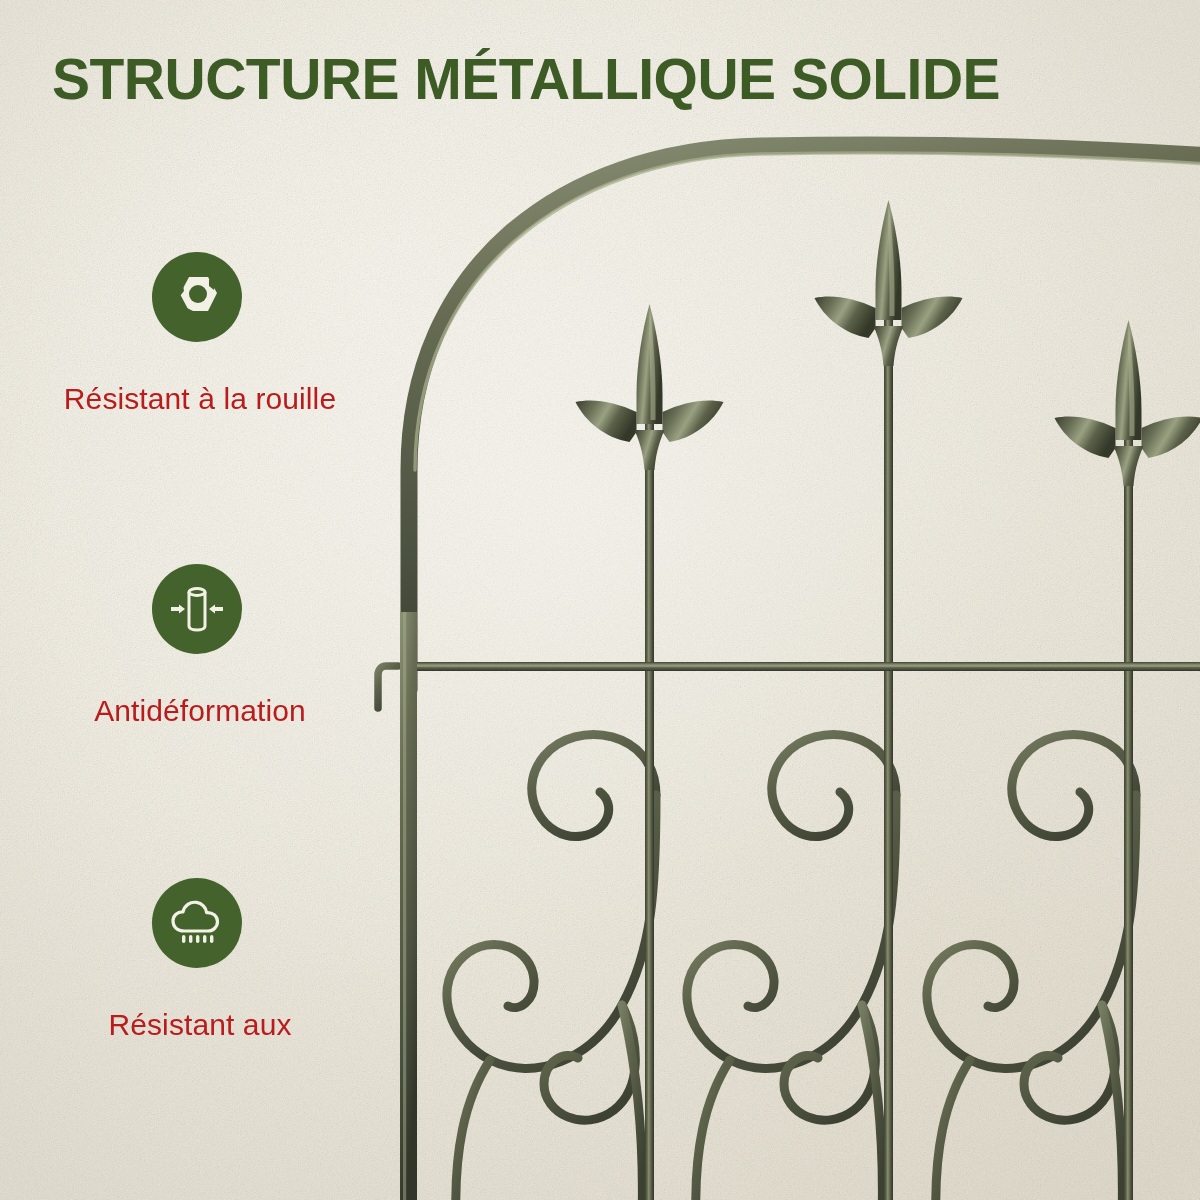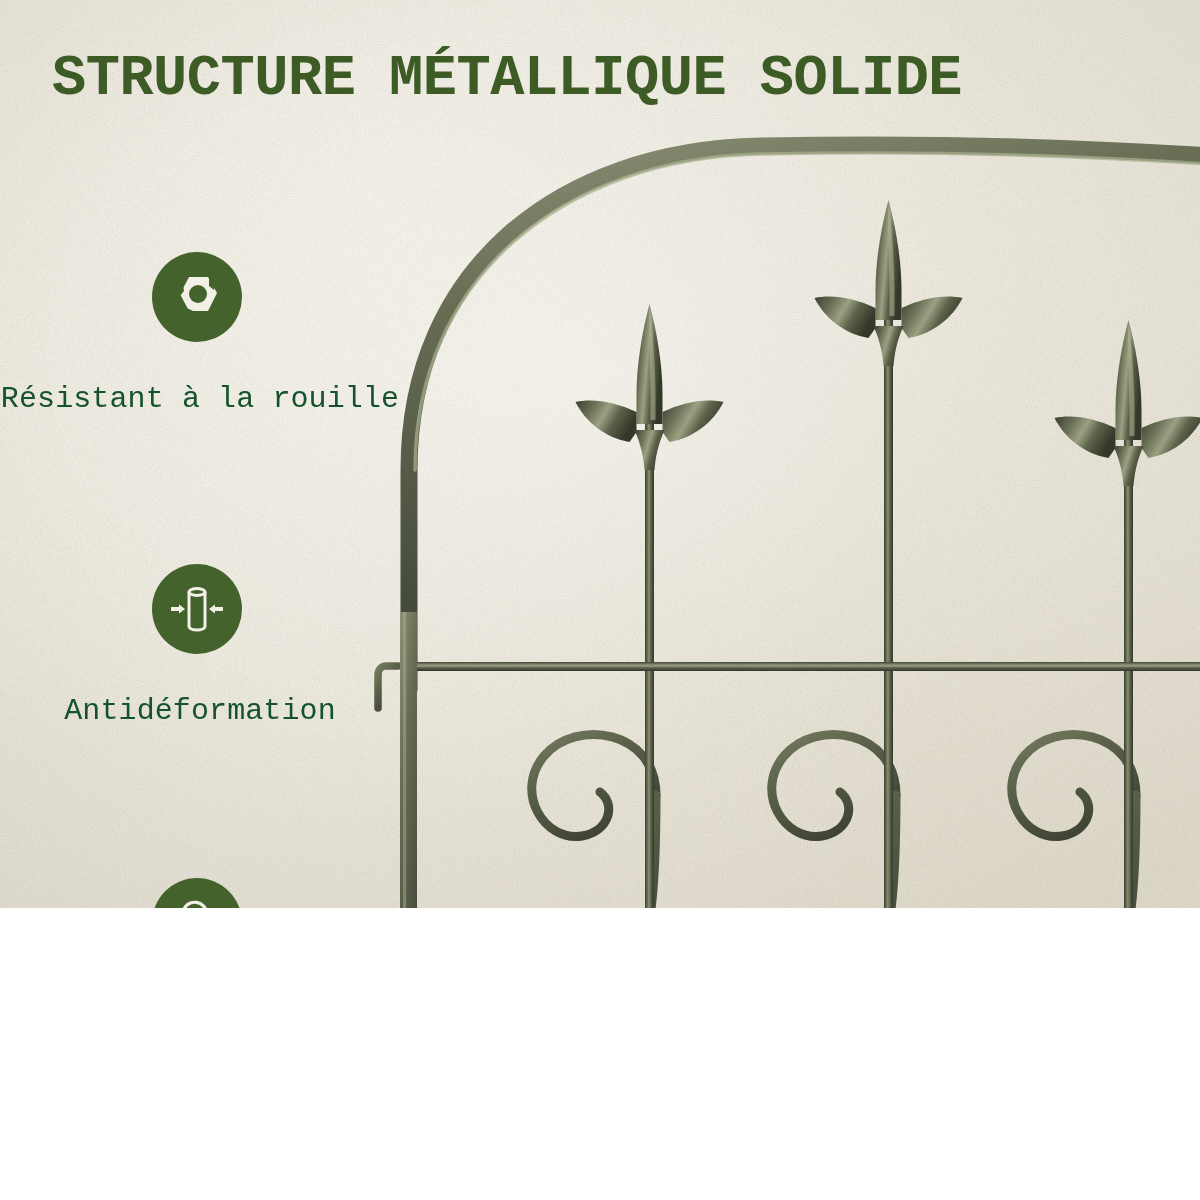--- a/index.html
+++ b/index.html
@@ -4,23 +4,23 @@
 <title>Structure métallique solide</title>
 <style>
   html, body {
     margin: 0;
     padding: 0;
     background: #ffffff;
   }
   #stage {
     position: relative;
     width: 1200px;
-    height: 908px;
+    height: 1200px;
     overflow: hidden;
-    font-family: Liberation Mono, monospace;
+    font-family: Liberation Sans, sans-serif;
     background-color: #f2eee2;
   }
 
   
   .wall {
     position: absolute;
     inset: 0;
     background-color: #f1ede1;
     background-image:
       radial-gradient(circle at 30% 22%, #f7f4ea 0%, rgba(247,244,234,0) 58%),
@@ -93,21 +93,21 @@
   .badge svg { display: block; }
 
   .feature-label {
     position: absolute;
     left: 0;
     top: 128px;
     width: 400px;
     text-align: center;
     font-size: 30px;
     line-height: 1.28;
-    color: #14532d;
+    color: #b91c1c;
     font-weight: 400;
     letter-spacing: .1px;
   }
   .feature-label .l2 { display: block; }
 
   
   .trellis {
     position: absolute;
     left: 0;
     top: 0;
@@ -336,17 +336,18 @@
           <g fill="#f3f0e6">
             <rect x="13" y="36" width="3.4" height="8" rx="1.7"></rect>
             <rect x="20" y="36" width="3.4" height="8" rx="1.7"></rect>
             <rect x="27" y="36" width="3.4" height="8" rx="1.7"></rect>
             <rect x="34" y="36" width="3.4" height="8" rx="1.7"></rect>
             <rect x="41" y="36" width="3.4" height="8" rx="1.7"></rect>
           </g>
         </svg>
       </div>
       <div class="feature-label">
+        <span>Résistant aux</span>
       </div>
     </div>
 
   </div>
 </div>
 
 </body></html>

